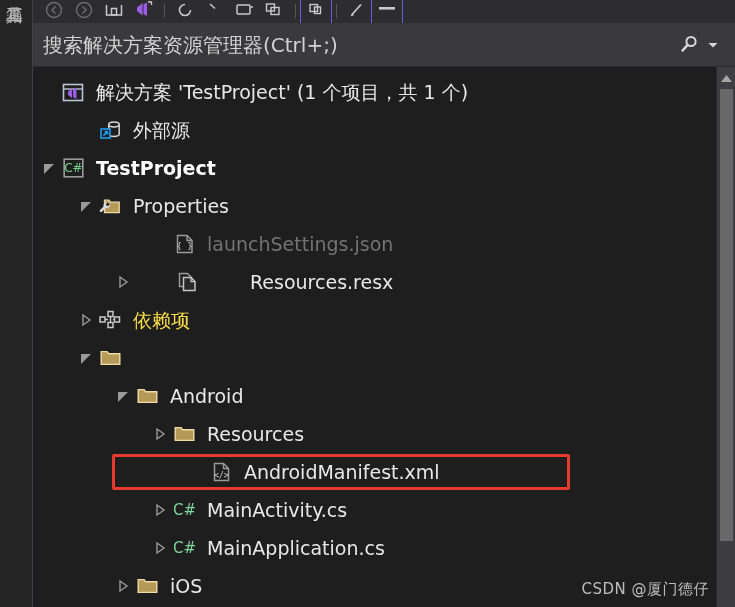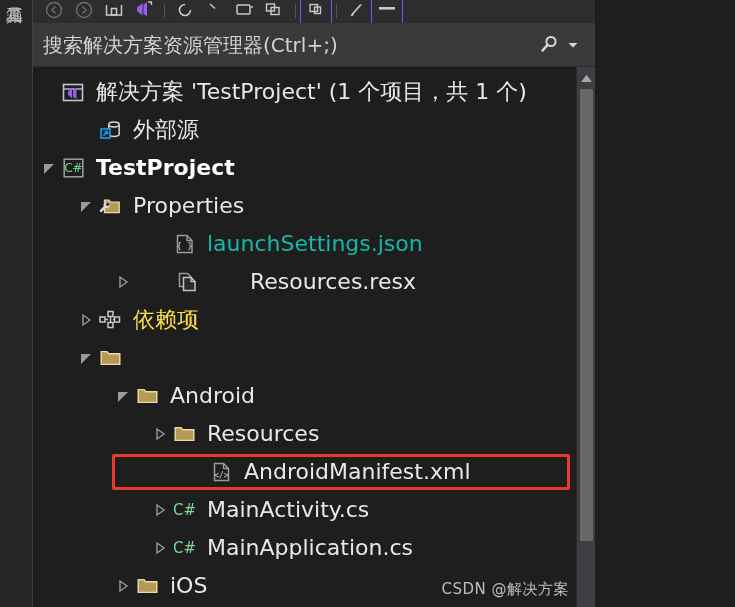--- a/index.html
+++ b/index.html
@@ -4,21 +4,21 @@
 <style>
   * { box-sizing: border-box; margin: 0; padding: 0; }
   html, body {
     width: 735px; height: 607px;
     background: #1e1e1e;
     font-family: "Liberation Sans", "DejaVu Sans", sans-serif;
     overflow: hidden;
   }
   #app {
     position: relative;
-    width: 595px; height: 607px;
+    width: 735px; height: 607px;
     background: #1e1e1e;
     display: flex;
   }
 
   
   .left-strip {
     width: 33px; height: 607px;
     background: #252526;
     border-right: 1px solid #3f3f46;
     position: relative;
@@ -124,21 +124,21 @@
     width: 20px; height: 38px;
     flex: 0 0 20px;
     display: flex; align-items: center; justify-content: center;
   }
   .icon-box {
     width: 28px; height: 38px;
     flex: 0 0 28px;
     display: flex; align-items: center; justify-content: center;
   }
   .label {
-    font-size: 22px;
+    font-size: 19px;
     color: #e8e8e8;
     font-family: "DejaVu Sans", sans-serif;
     padding-left: 9px;
     line-height: 38px;
   }
   .label.bold { font-weight: bold; color: #ffffff; }
 
   
   .hl-box {
     position: absolute;
@@ -355,21 +355,21 @@
           </div>
           <div class="row" style="padding-left: 117px;">
             <div class="twisty"></div>
             <div class="icon-box">
               <svg width="19" height="20" viewBox="0 0 19 20">
                 <path d="M2.5 1.5 L12 1.5 L17 6.5 L17 18.5 L2.5 18.5 Z" fill="none" stroke="#9a9a9a" stroke-width="1.5"></path>
                 <path d="M12 1.5 L12 6.5 L17 6.5" fill="none" stroke="#9a9a9a" stroke-width="1.4"></path>
                 <text x="9.6" y="15" font-size="9" fill="#cfcfcf" text-anchor="middle" font-family="DejaVu Sans Mono, monospace">{ }</text>
               </svg>
             </div>
-            <span class="label" style="color: #14b8a6;">launchSettings.json</span>
+            <span class="label" style="color: #737373;">launchSettings.json</span>
           </div>
           <div class="row" style="padding-left: 80px; gap: 40px;">
             <div class="twisty">
               <svg width="14" height="14" viewBox="0 0 14 14">
                 <path d="M4 2 L11 7 L4 12 Z" fill="none" stroke="#9a9a9a" stroke-width="1.4"></path>
               </svg>
             </div>
             <div class="icon-box">
               <svg width="19" height="20" viewBox="0 0 19 20">
                 <path d="M1.5 1.5 L9.5 1.5 L13.5 5.5 L13.5 14.5 L1.5 14.5 Z" fill="#1e1e1e" stroke="#9a9a9a" stroke-width="1.5"></path>
@@ -491,16 +491,16 @@
         <div class="vs-arrow">
           <svg width="13" height="11" viewBox="0 0 13 11">
             <path d="M6.5 2 L12 9 L1 9 Z" fill="#a6a6a6"></path>
           </svg>
         </div>
         <div class="vs-thumb"></div>
       </div>
 
     </div>
 
-    <div class="watermark">CSDN @解决方案</div>
+    <div class="watermark">CSDN @厦门德仔</div>
 
   </div>
 </div>
 
 </body></html>

